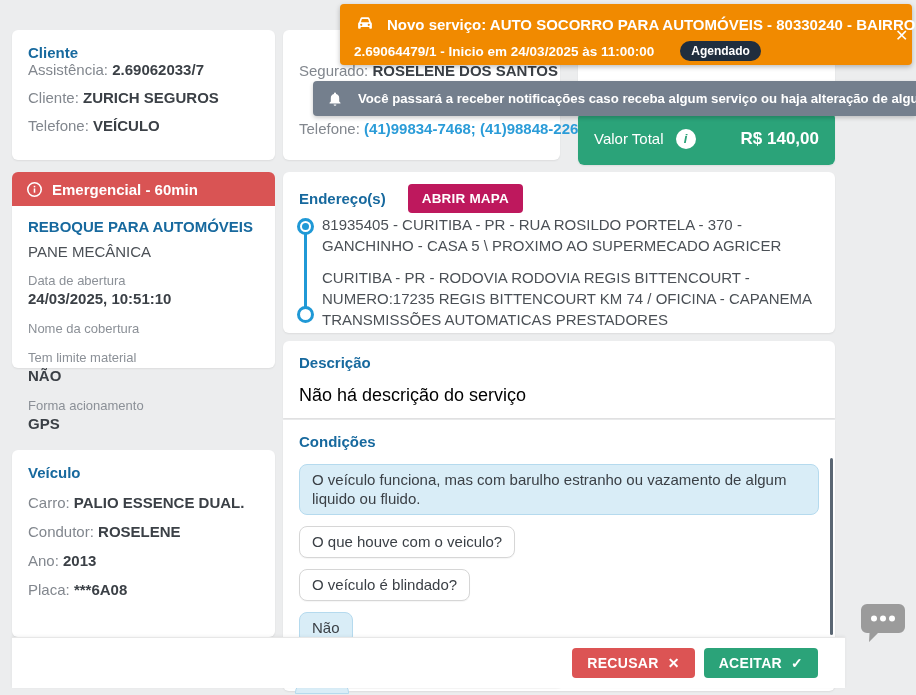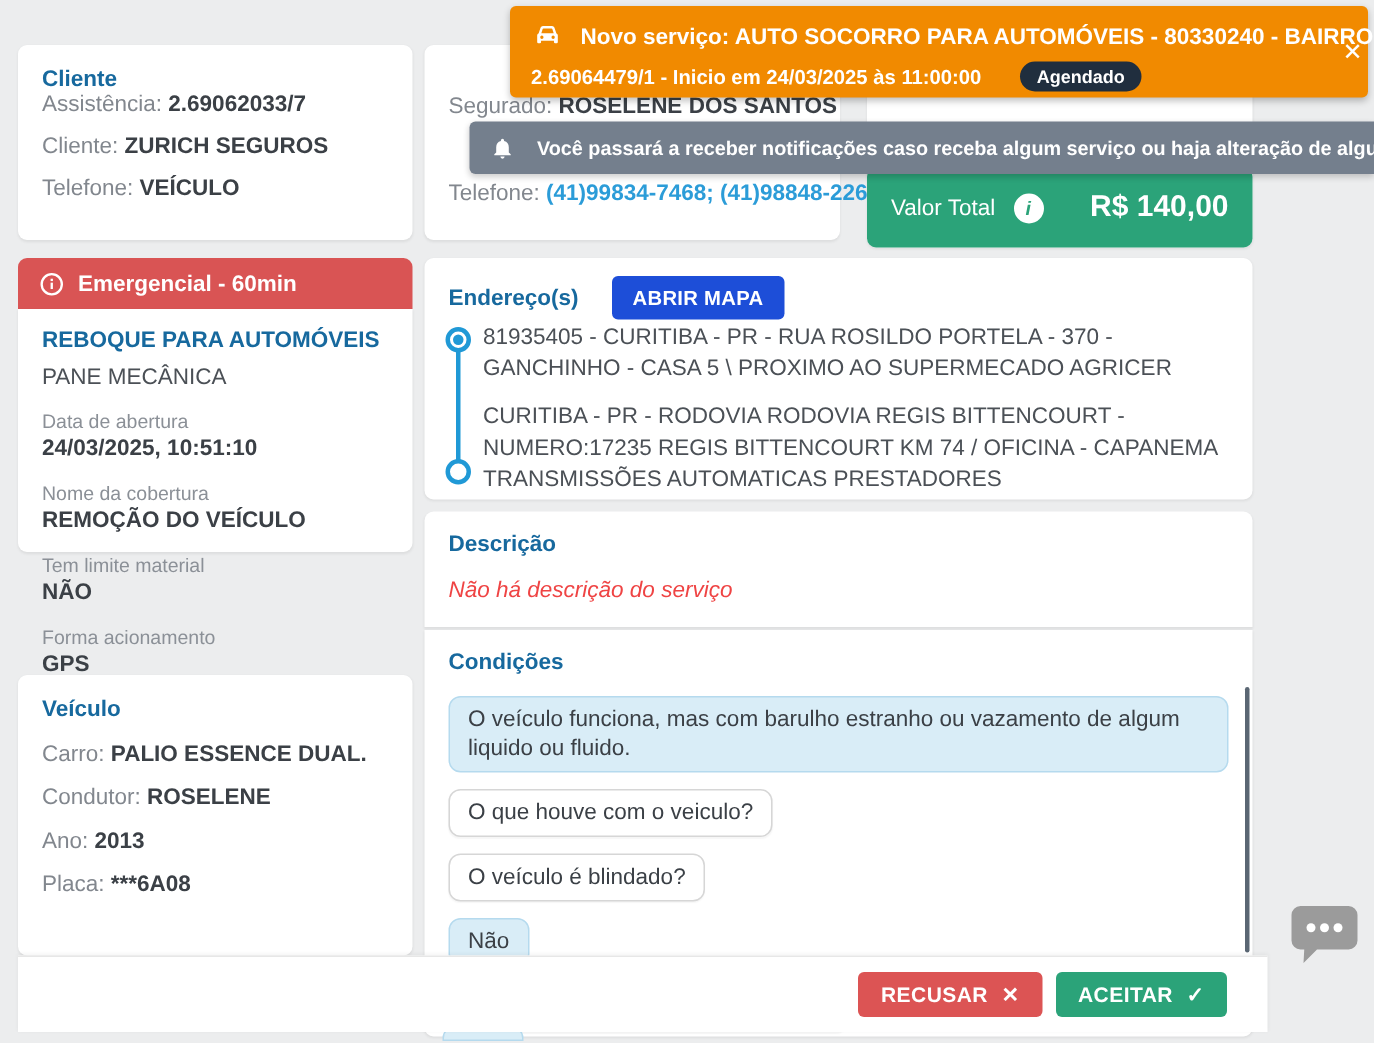--- a/index.html
+++ b/index.html
@@ -44,46 +44,46 @@
   .valor-box{
     left:578px;top:112px;width:257px;height:53px;background:#2ba379;border-radius:6px;
     color:#fff;display:flex;align-items:center;padding:0 16px;box-sizing:border-box;
   }
   .valor-label{font-size:15px;}
   .info-pill{
     width:20px;height:20px;border-radius:50%;background:#fff;color:#2ba379;
     font-weight:bold;font-size:13px;display:flex;align-items:center;justify-content:center;
     margin-left:12px;font-style:italic;cursor:pointer;
   }
-  .valor-amount{margin-left:auto;font-size:20px;font-weight:bold;}
+  .valor-amount{margin-left:auto;font-size:17px;font-weight:bold;}
 
   
   .urgency{
     left:12px;top:172px;width:263px;height:34px;background:#d95454;border-radius:6px 6px 0 0;
     color:#fff;display:flex;align-items:center;gap:9px;padding:0 14px;box-sizing:border-box;
     font-size:15px;font-weight:bold;
   }
   .field{margin-bottom:13px;}
   .field .flabel{font-size:13px;color:#8b9097;line-height:16px;}
   .field .fvalue{font-size:15px;color:#3b4046;font-weight:bold;line-height:19px;}
 
   
   .end-head{display:flex;align-items:center;gap:22px;}
   .map-btn{
-    background:#1d4ed8;color:#fff;font-size:13.5px;font-weight:bold;border:none;
+    background:#be185d;color:#fff;font-size:13.5px;font-weight:bold;border:none;
     border-radius:4px;padding:7px 14px;cursor:pointer;letter-spacing:.2px;
   }
   .addr{font-size:15px;color:#4b5056;line-height:21px;}
   .tl-dot{position:absolute;width:11px;height:11px;border:3px solid #2099d6;border-radius:50%;background:#fff;}
   .tl-dot.filled::after{
     content:"";position:absolute;left:2px;top:2px;width:7px;height:7px;border-radius:50%;background:#2099d6;
   }
   .tl-line{position:absolute;width:3px;background:#2099d6;}
 
-  .desc-text{font-size:15px;color:#ef4444;font-style:italic;}
+  .desc-text{font-size:18px;color:#000000;}
 
   .bubble{
     width:fit-content;max-width:505px;font-size:15px;color:#3b4046;line-height:19px;
     padding:5px 12px 6px;border-radius:8px;margin-bottom:11px;
   }
   .bubble.q{background:#fff;border:1px solid #d6d6d6;box-shadow:0 1px 1px rgba(0,0,0,.04);}
   .bubble.a{background:#d9edf7;border:1px solid #b5daee;}
 
   .scroll-thumb{left:830px;top:458px;width:3px;height:177px;background:#5a6673;border-radius:2px;}
 
@@ -149,21 +149,20 @@
 
 <div class="card" style="left:12px;top:206px;width:263px;height:162px;border-radius:0 0 6px 6px;padding:12px 16px;box-sizing:border-box;">
   <div class="card-title" style="margin-bottom:8px;">REBOQUE PARA AUTOMÓVEIS</div>
   <div style="font-size:15px;color:#4b5056;margin-bottom:13px;">PANE MECÂNICA</div>
   <div class="field">
     <div class="flabel">Data de abertura</div>
     <div class="fvalue">24/03/2025, 10:51:10</div>
   </div>
   <div class="field">
     <div class="flabel">Nome da cobertura</div>
-    <div class="fvalue">REMOÇÃO DO VEÍCULO</div>
   </div>
   <div class="field">
     <div class="flabel">Tem limite material</div>
     <div class="fvalue">NÃO</div>
   </div>
   <div class="field">
     <div class="flabel">Forma acionamento</div>
     <div class="fvalue">GPS</div>
   </div>
 </div>

